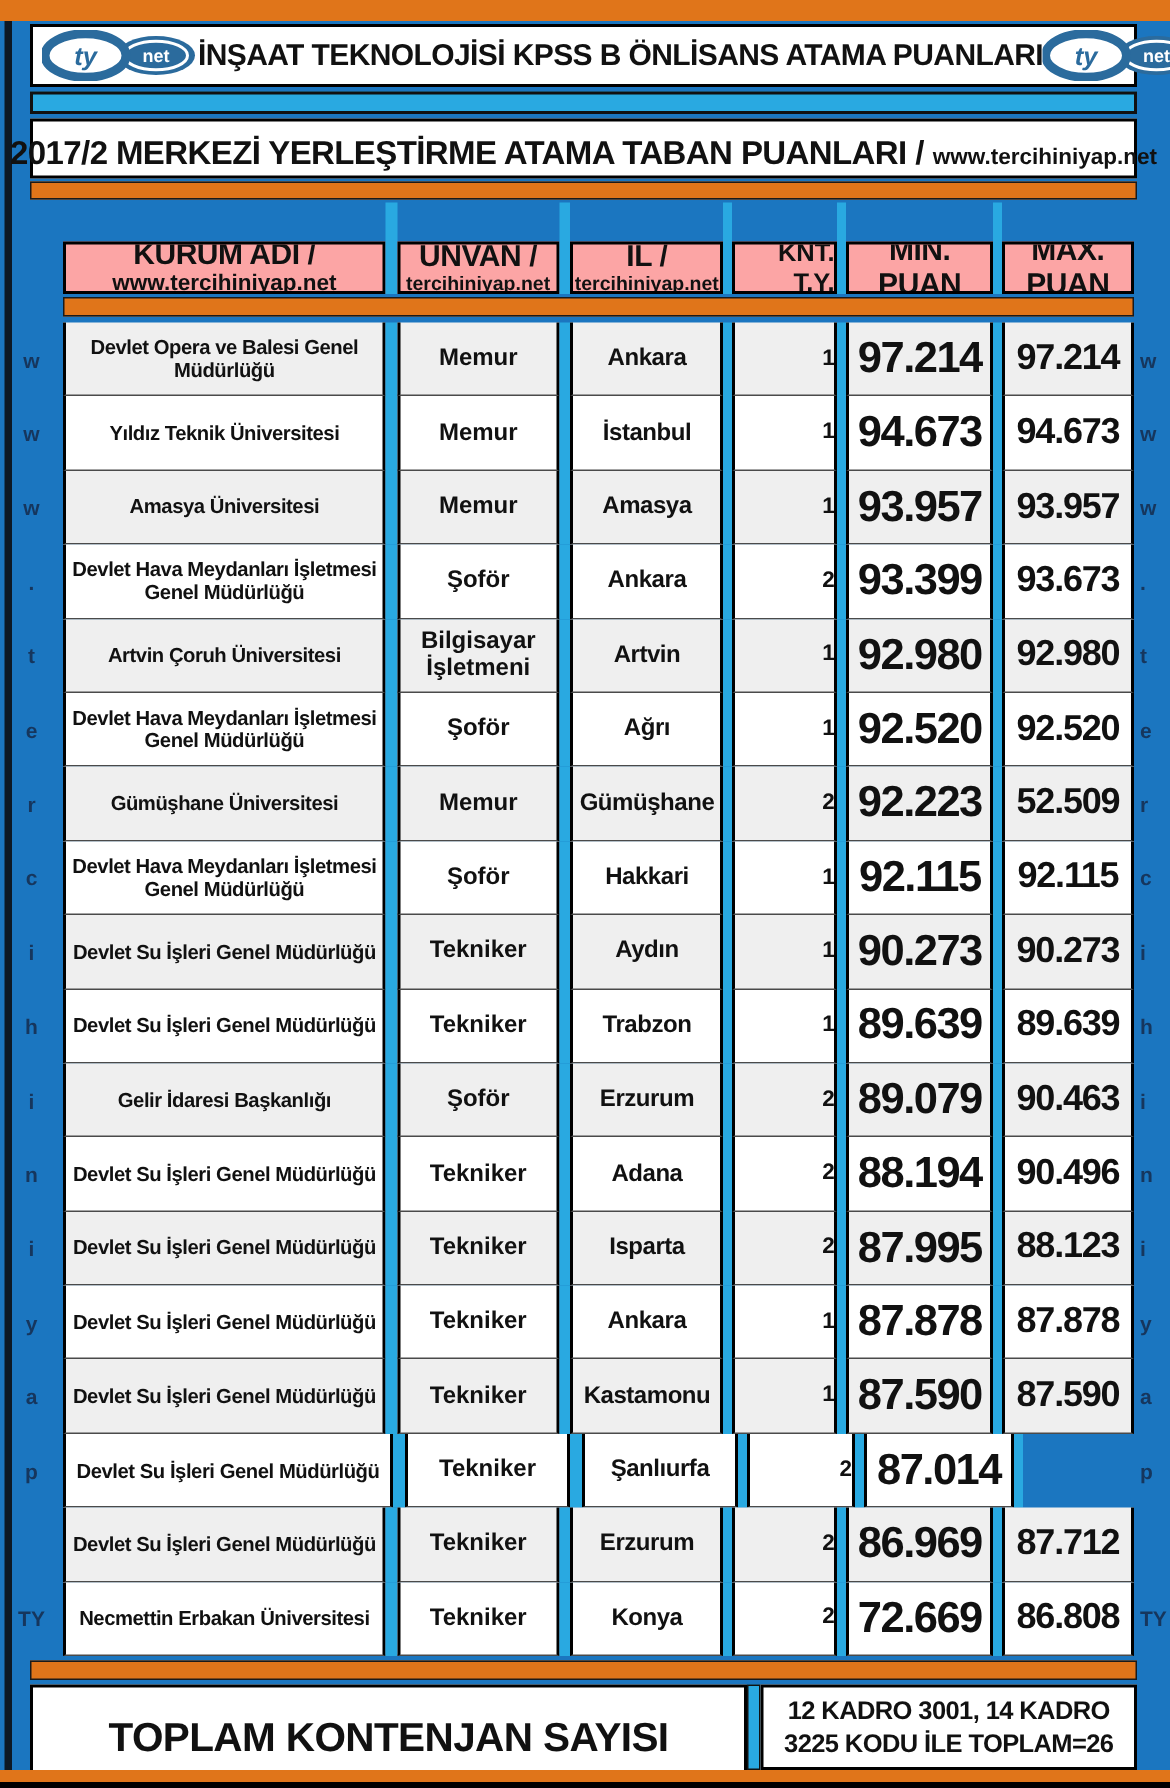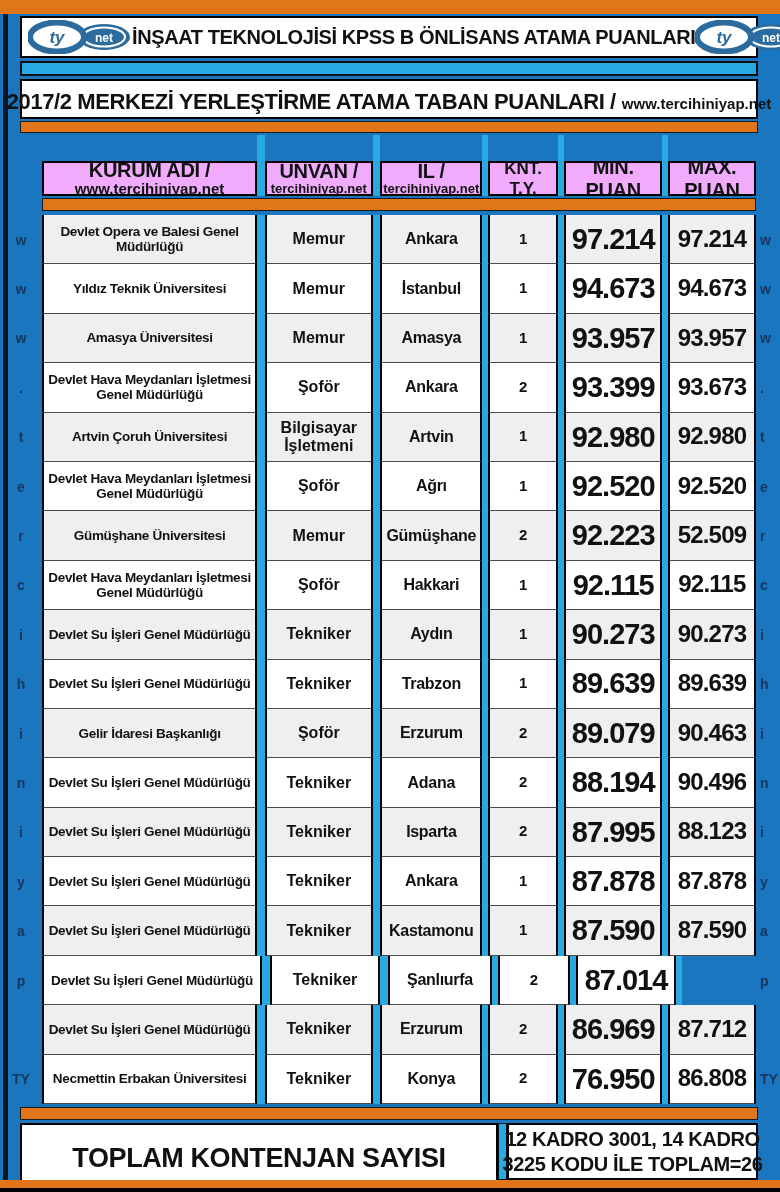--- a/index.html
+++ b/index.html
@@ -40,25 +40,25 @@
   .tbody { left:42px; top:215px; width:714px; display:flex; flex-direction:column; }
   .trow { display:flex; height:49.4px; }
 
   .cell {
     box-sizing:border-box; display:flex; flex-direction:column;
     align-items:center; justify-content:center; text-align:center;
     background:#fff; border-left:2px solid #000; border-right:2px solid #000;
     border-bottom:1px solid #4a4a4a; line-height:1.12; overflow:hidden;
   }
   .trow:nth-child(odd) .cell { background:#EFEFEF; }
-  .thead .cell { border:2px solid #000; background:#f0abfc;margin-top:26px; }
+  .thead .cell { border:2px solid #000; background:#fca5a5;margin-top:26px; }
   .gap { box-sizing:border-box; background:#29A9E1; }
   .g8 { width:8px; } .g6 { width:6px; }
   .w-org { width:220px; } .w-unvan { width:110px; } .w-il { width:104px; }
-  .w-knt { width:72px; } .w-min { width:100px; } .w-max { width:90px; }
+  .w-knt { width:72px;align-items:flex-end; } .w-min { width:100px; } .w-max { width:90px; }
 
   .h-line1 { font-size:20px; letter-spacing:-0.3px; }
   .h-line2 { font-size:15px; }
   .h-line2.small { font-size:13px;text-decoration:underline; }
   .h-knt { font-size:17px; }
 
   .c-org { font-size:13.5px; letter-spacing:-0.3px; padding:0 4px; }
   .c-unvan { font-size:16px; padding:0 2px; }
   .c-il { font-size:16px; letter-spacing:-0.3px; }
   .c-knt { font-size:15px; }
@@ -77,21 +77,21 @@
   .footer-left {
     left:20px; top:1123px; width:478px; height:71px; background:#fff; border:2px solid #000;
     display:flex; align-items:center; justify-content:center;
   }
   .footer-left-label { font-size:27px; letter-spacing:-0.4px; }
   .footer-gap { left:498px; top:1123px; width:9px; height:57px; background:#29A9E1; border:1px solid #111; }
   .footer-right {
     left:507px; top:1123px; width:251px; height:57px; background:#fff; border:2px solid #000;
     display:flex; flex-direction:column; align-items:center; justify-content:center; line-height:1.25;
   }
-  .footer-right div { font-size:20px; letter-spacing:-0.4px; white-space:nowrap; }
+  .footer-right div { font-size:17px; letter-spacing:-0.4px; white-space:nowrap; }
 </style>
 </head>
 <body>
 
 <div class="page">
 
   <div class="abs bar-top bar-orange"></div>
   <div class="abs edge-black-left"></div>
 
   <div class="abs title-box">
@@ -395,21 +395,21 @@
 
   <div class="trow">
     <div class="cell w-org c-org">Necmettin Erbakan Üniversitesi</div>
     <div class="gap g8"></div>
     <div class="cell w-unvan c-unvan">Tekniker</div>
     <div class="gap g8"></div>
     <div class="cell w-il c-il">Konya</div>
     <div class="gap g6"></div>
     <div class="cell w-knt c-knt">2</div>
     <div class="gap g6"></div>
-    <div class="cell w-min c-min">76.950</div>
+    <div class="cell w-min c-min">72.669</div>
     <div class="gap g6"></div>
     <div class="cell w-max c-max">86.808</div>
   </div>
 </div>
 
   <div class="abs letters letters-left">
   <div class="letter">w</div>
 
   <div class="letter">w</div>
 

